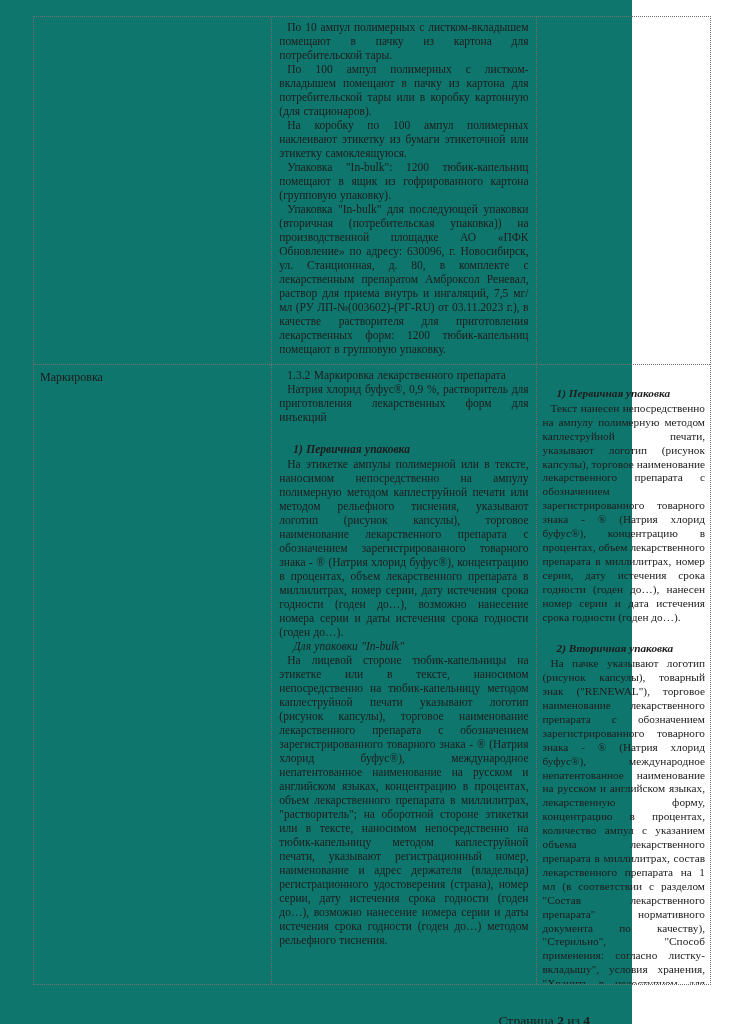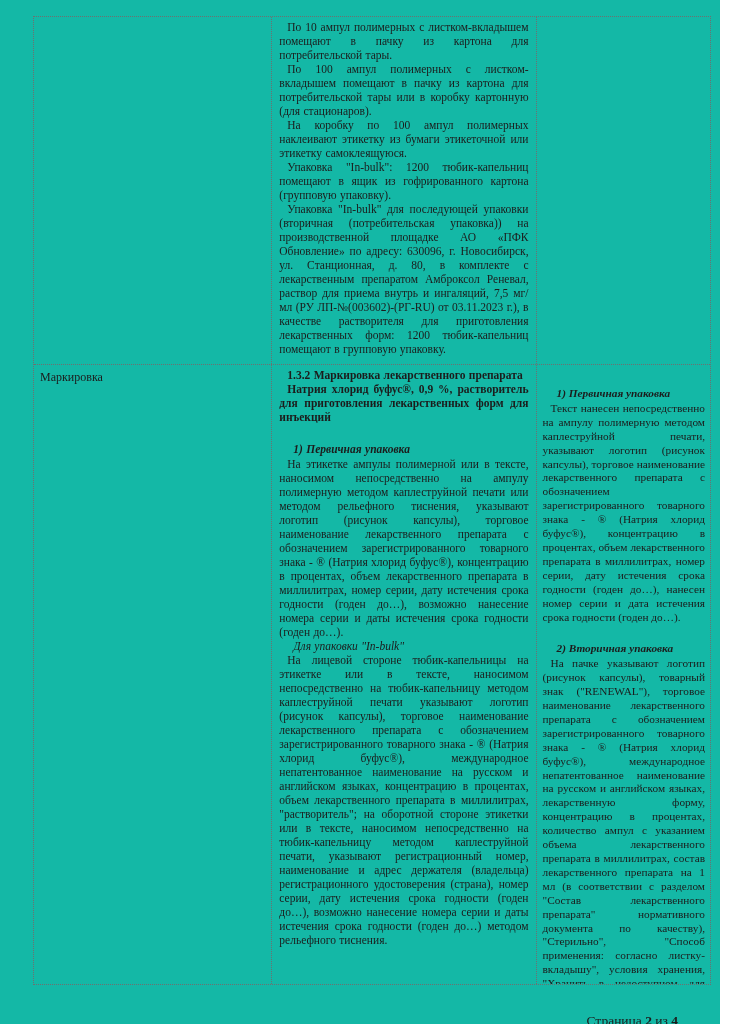--- a/index.html
+++ b/index.html
@@ -11,22 +11,22 @@
     width: 746px;
     height: 1024px;
     position: relative;
     font-family: "Liberation Serif", "DejaVu Serif", serif;
     color: #1c1c1c;
     overflow: hidden;
   }
   .sheet {
     position: absolute;
     left: 0; top: 0;
-    width: 720px; height: 1024px;
-    background: #14b8a6;
+    width: 632px; height: 1024px;
+    background: #0f766e;
   }
   .doc-table {
     position: absolute;
     left: 33px;
     top: 16px;
     width: 678px;
     height: 969px;
     border: 1px dotted #6f6f6f;
     box-sizing: border-box;
     display: flex;
@@ -67,21 +67,21 @@
     line-height: 14px;
     text-align: justify;
     text-indent: 8px;
     word-spacing: 0.5px;
   }
   .side-col .para {
     font-size: 11.3px;
     line-height: 13.9px;
     word-spacing: 0;
   }
-  .para.bold { font-weight: bold; }
+  .para.bold { font-weight: normal; }
   .para.bold-italic {
     font-weight: bold;
     font-style: italic;
     text-indent: 14px;
     margin-top: 18px;
     margin-bottom: 1px;
   }
   .para.italic {
     font-style: italic;
     text-indent: 14px;

